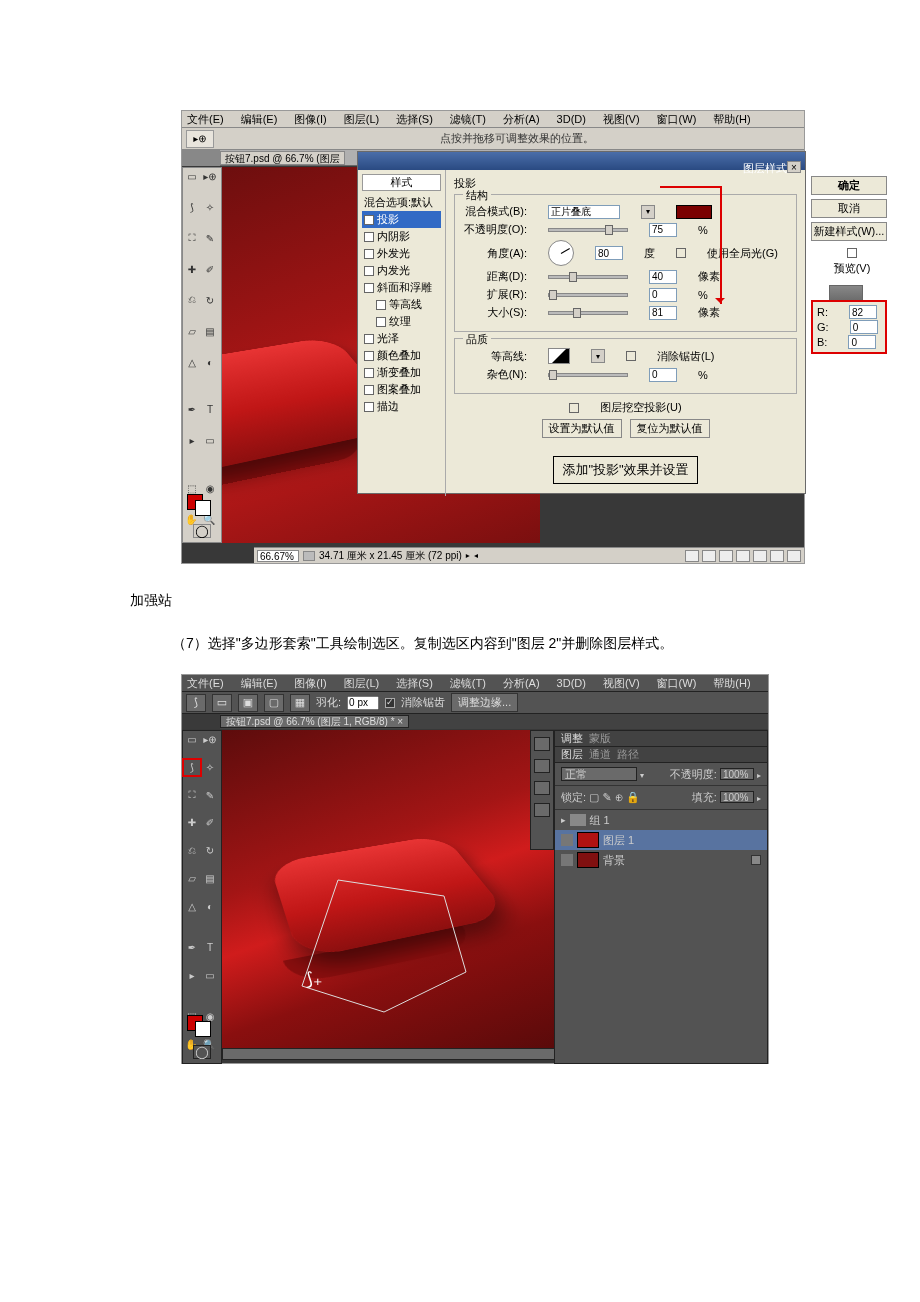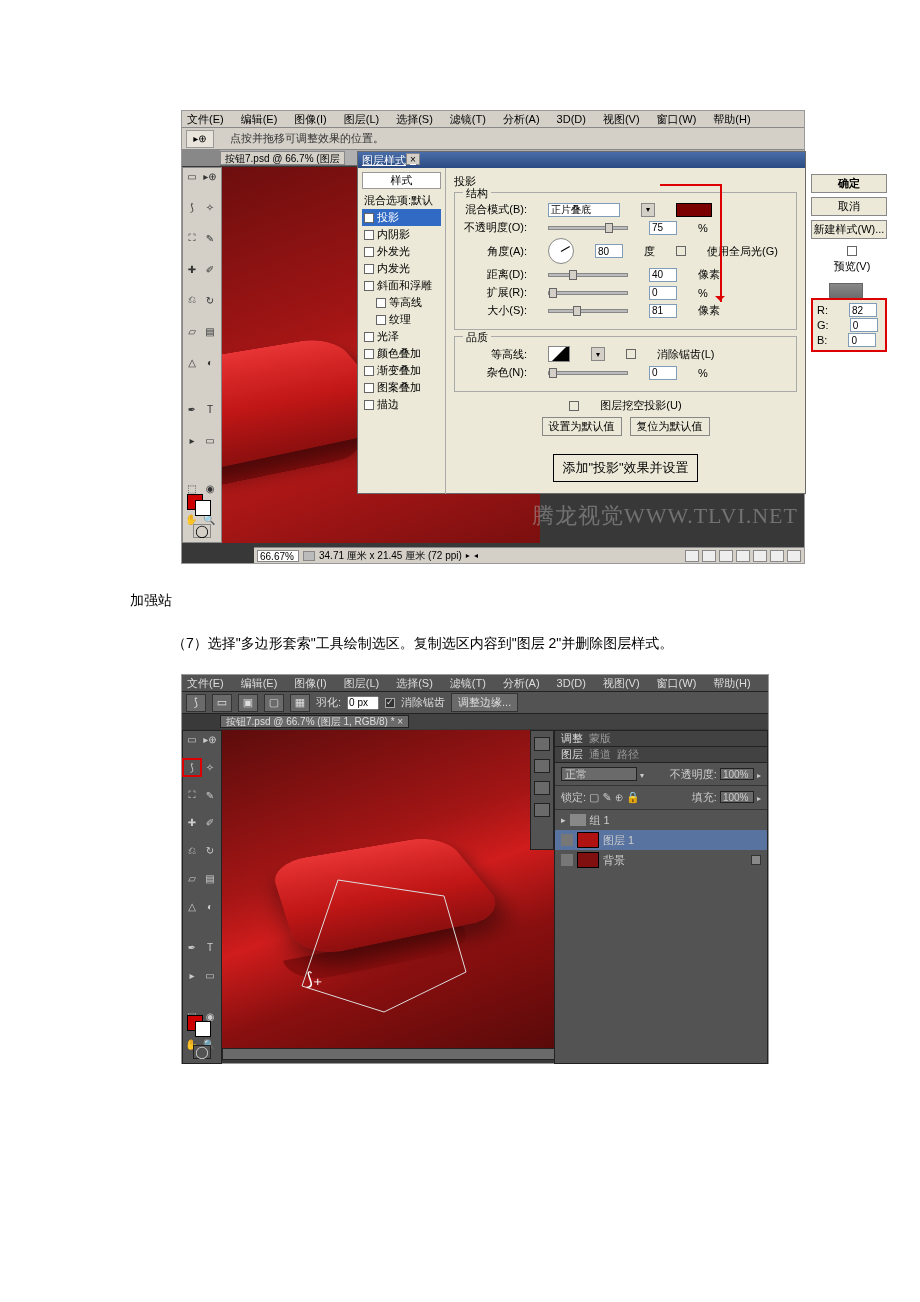--- a/index.html
+++ b/index.html
@@ -6,36 +6,36 @@
   body { background: #fff; font-family: "SimSun", "Microsoft YaHei", sans-serif; font-size: 12px; color: #000; width: 920px; }
   .page { padding: 110px 0 40px 0; }
   .shot { margin: 0 0 24px 181px; position: relative; }
   .body-text { margin: 18px 0 18px 130px; font-size: 14px; line-height: 1.8; }
   .body-text.indent { margin-left: 172px; }
   
   .s1 { width: 624px; height: 454px; background: #383838; border: 1px solid #999; }
   .menubar { height: 17px; background: #d4d0c8; border-bottom: 1px solid #888; display: flex; align-items: center; padding-left: 5px; gap: 17px; font-size: 11px; color: #000; }
   .toolbar1 { height: 22px; background: #d4d0c8; border-bottom: 1px solid #888; display: flex; align-items: center; padding-left: 4px; }
   .tool-btn { width: 28px; height: 18px; background: #e8e4dc; border: 1px solid #999; display: inline-flex; align-items: center; justify-content: center; font-size: 10px; }
-  .hint { flex: 1; font-size: 11px; color: #333; margin-left: 16px; }
+  .hint { flex: 1; text-align: center; font-size: 11px; color: #333; margin-left: 16px; }
   .tabbar { height: 16px; background: #b0b0b0; border-bottom: 1px solid #666; display: flex; align-items: center; }
   .collapse { width: 38px; height: 16px; background: #888; }
   .doctab { background: #d4d0c8; border: 1px solid #888; font-size: 10px; padding: 0 4px; height: 14px; line-height: 13px; }
   .tools { position: absolute; left: 0; top: 56px; width: 40px; background: #d4d0c8; border: 1px solid #888; display: flex; flex-wrap: wrap; }
   .tools .t { width: 18px; height: 17px; border: 1px solid transparent; display: flex; align-items: center; justify-content: center; font-size: 10px; color: #333; }
   .tools .sep { width: 100%; height: 3px; }
   .swatch-fg { width: 16px; height: 16px; background: #c00; border: 1px solid #000; position: absolute; bottom: 32px; left: 4px; }
   .swatch-bg { width: 16px; height: 16px; background: #fff; border: 1px solid #000; position: absolute; bottom: 26px; left: 12px; }
   .quickmask { width: 18px; height: 14px; border: 1px solid #888; display: flex; align-items: center; justify-content: center; position: absolute; bottom: 4px; left: 10px; }
   .canvas1 { position: absolute; left: 40px; top: 56px; width: 318px; height: 376px; background: linear-gradient(160deg,#6d0e0e 0%,#a31515 40%,#c41a1a 55%,#7a0f0f 100%); overflow: hidden; }
   .shape3d { position: absolute; width: 220px; height: 180px; background: #d01c1c; border-radius: 40px; transform: perspective(600px) rotateX(55deg) rotateZ(-18deg); left: -65px; top: 138px; box-shadow: 0 18px 24px rgba(0,0,0,.45); }
   .shape3d::after { content: ""; position: absolute; inset: 0; border-radius: 40px; background: linear-gradient(180deg,#e83434 0%,#c01616 60%,#8d0f0f 100%); }
   .side { position: absolute; width: 220px; height: 40px; background: #8a0d0d; border-radius: 0 0 40px 40px; transform: perspective(600px) rotateX(55deg) rotateZ(-18deg) translateZ(-40px); left: -65px; top: 244px; }
   .dialog { position: absolute; left: 175px; top: 40px; width: 449px; height: 343px; background: #ece9d8; border: 1px solid #6a6a6a; }
-  .dlg-title { height: 16px; background: linear-gradient(#4a6ea9,#2a4a82); color: #fff; font-size: 11px; padding: 1px 4px; display: flex; justify-content: flex-start; text-decoration: underline; }
+  .dlg-title { height: 16px; background: linear-gradient(#4a6ea9,#2a4a82); color: #fff; font-size: 11px; padding: 9px 4px; display: flex; justify-content: flex-end; }
   .dlg-title .x { width: 14px; height: 12px; background: #d4d0c8; color: #000; text-align: center; line-height: 12px; font-size: 10px; border: 1px solid #888; }
   .dlg-body { display: flex; height: 326px; }
   .stylelist { width: 88px; border-right: 1px solid #aaa; padding: 4px; }
   .stylelist .hdr { background: #fff; border: 1px solid #999; font-size: 11px; text-align: center; margin-bottom: 3px; }
   .stylelist .row { font-size: 11px; padding: 1px 2px; display: flex; align-items: center; gap: 3px; }
   .stylelist .row.sel { background: #316ac5; color: #fff; }
   .stylelist .cb { width: 10px; height: 10px; border: 1px solid #666; background: #fff; display: inline-block; }
   .stylelist .cb.on { background: #fff; position: relative; }
   .stylelist .cb.on::after { content: "✓"; position: absolute; font-size: 9px; left: 0; top: -2px; }
   .mainpanel { flex: 1; padding: 6px 8px; font-size: 11px; position: relative; }
@@ -336,21 +336,20 @@
               </div>
           </div>
 
           <div class="redline" style="left:214px;top:16px;width:60px;"></div>
           <div class="redline v" style="left:274px;top:16px;height:118px;"></div>
           <div class="arrowhead" style="left:269px;top:128px;border-top-color:#d00;"></div>
         </div>
       </div>
     </div>
 
-    <div class="wm">腾龙视觉WWW.TLVI.NET</div>
     <div class="status">
       <span class="zoomfield">66.67%</span>
       <span style="width:12px;height:10px;background:#bbb;border:1px solid #888;"></span>
       <span>34.71 厘米 x 21.45 厘米 (72 ppi)</span>
       <span style="font-size:8px;">▸</span>
       <span style="font-size:8px;">◂</span>
       <div class="icons">
         <span class="ic"></span>
         <span class="ic"></span>
         <span class="ic"></span>

